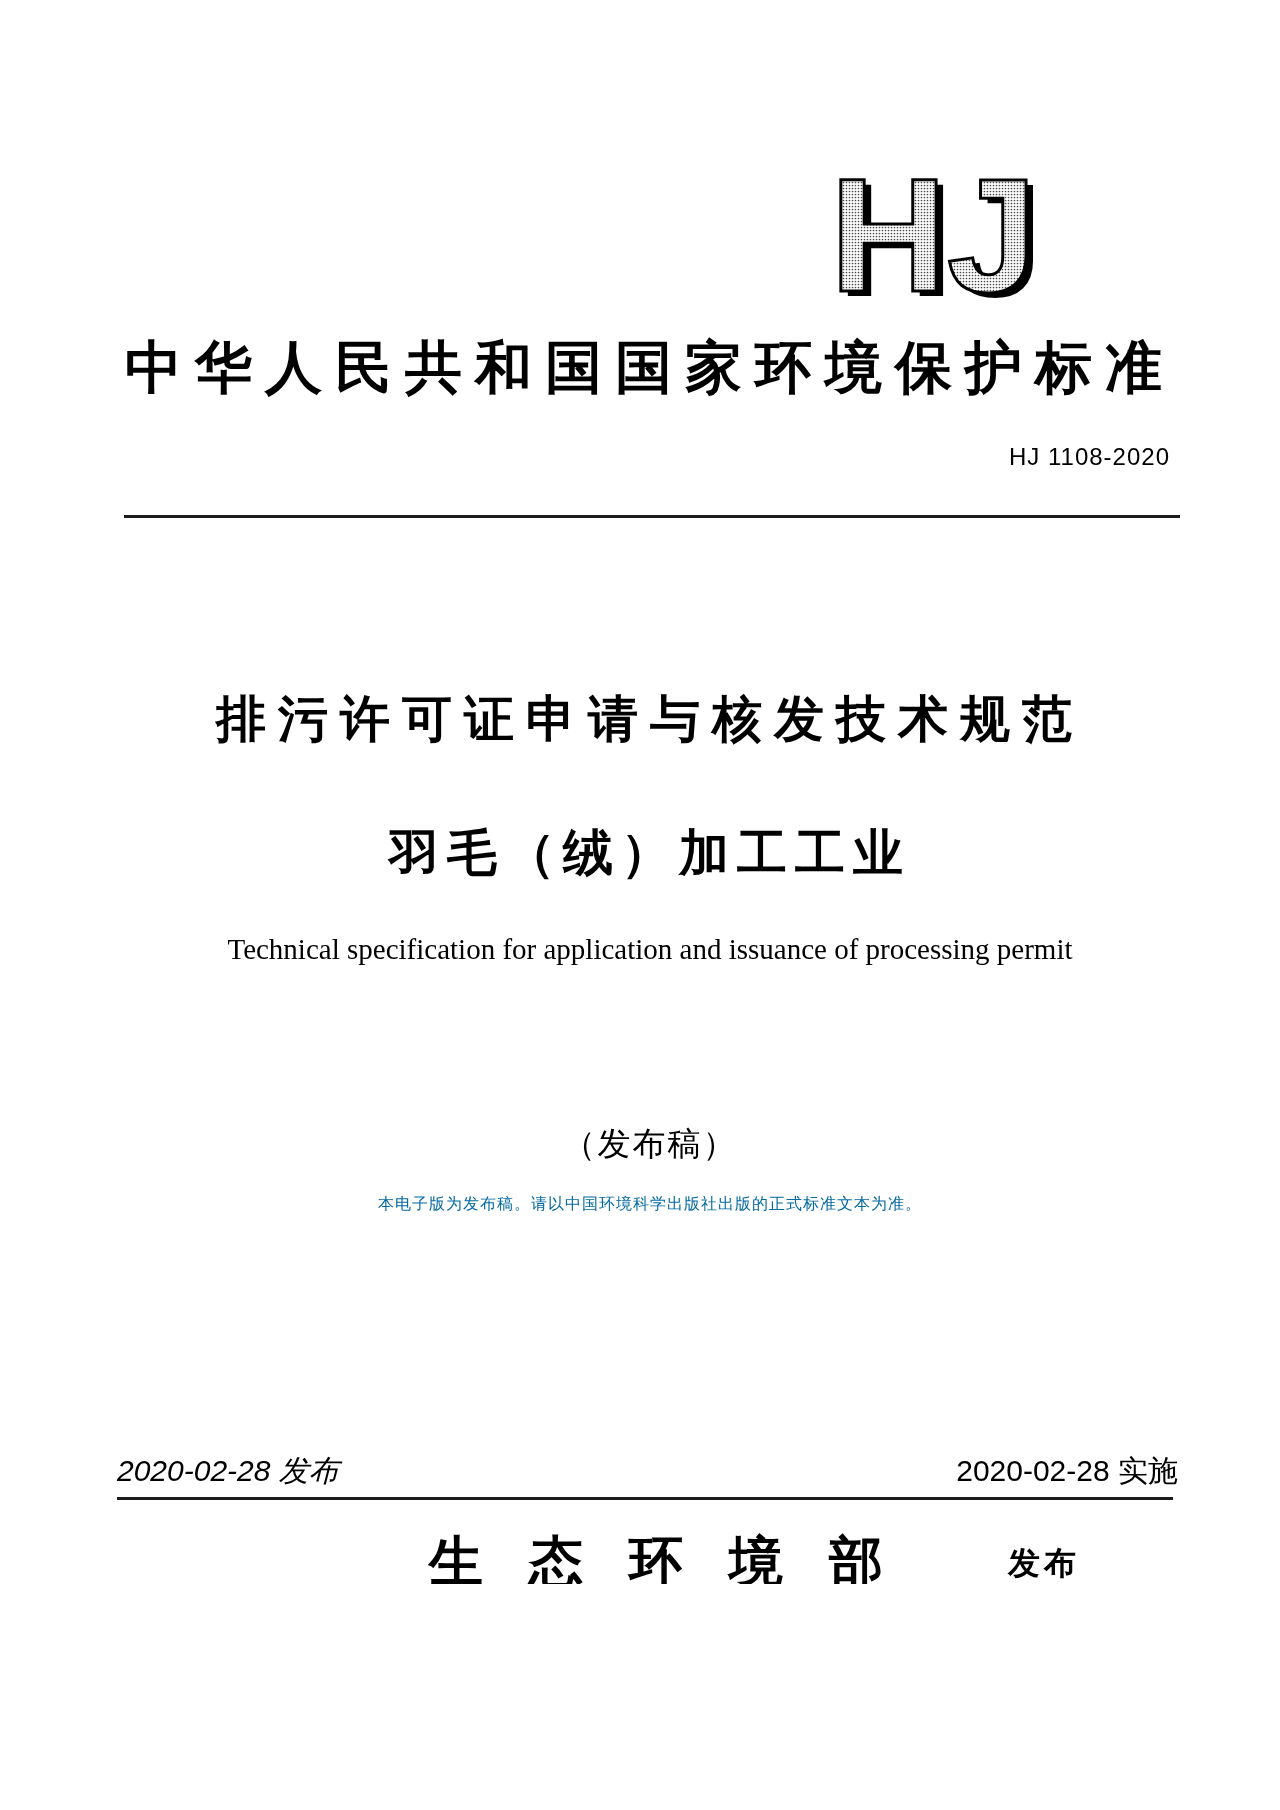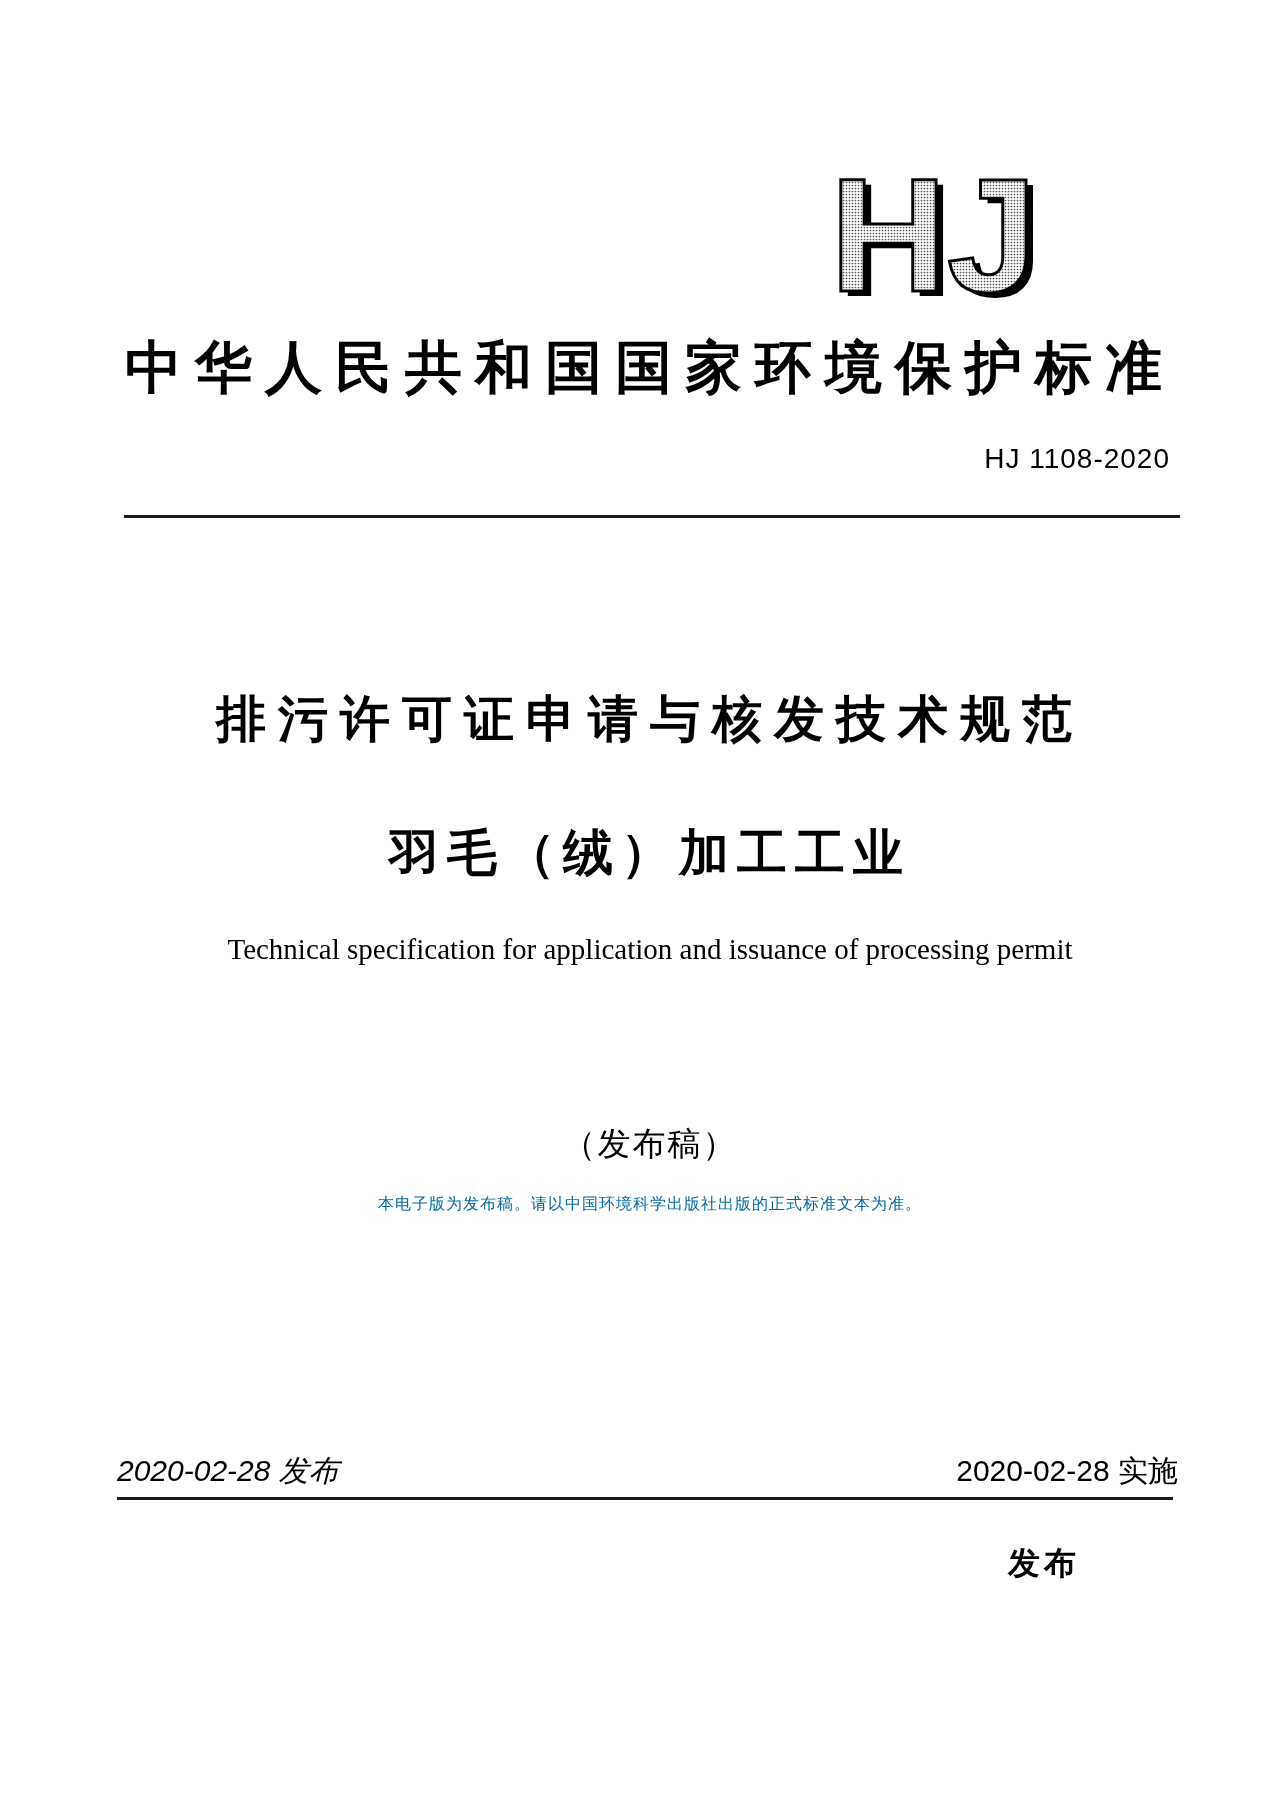--- a/index.html
+++ b/index.html
@@ -36,21 +36,21 @@
     top: 330px;
     font-size: 57px;
     font-weight: bold;
     letter-spacing: 13px;
     color: #000000;
   }
   .standard-no {
     position: absolute;
     top: 443px;
     right: 110px;
-    font-size: 28px;
+    font-size: 24px;
     letter-spacing: 1px;
     font-weight: normal;
     color: #000000;
     white-space: nowrap;
   }
   .rule {
     position: absolute;
     height: 3px;
     background: #1c1c1c;
   }
@@ -157,16 +157,17 @@
 
   <div class="cline draft-label">（发布稿）</div>
 
   <div class="cline edition-note">本电子版为发布稿。请以中国环境科学出版社出版的正式标准文本为准。</div>
 
   <div class="date-label issue-date">2020-02-28 发布</div>
   <div class="date-label impl-date">2020-02-28 实施</div>
 
   <div class="rule rule-bottom"></div>
 
+  <div class="ministry">生态环境部</div>
 
   <div class="publish-label">发布</div>
 
 </div>
 
 </body></html>

